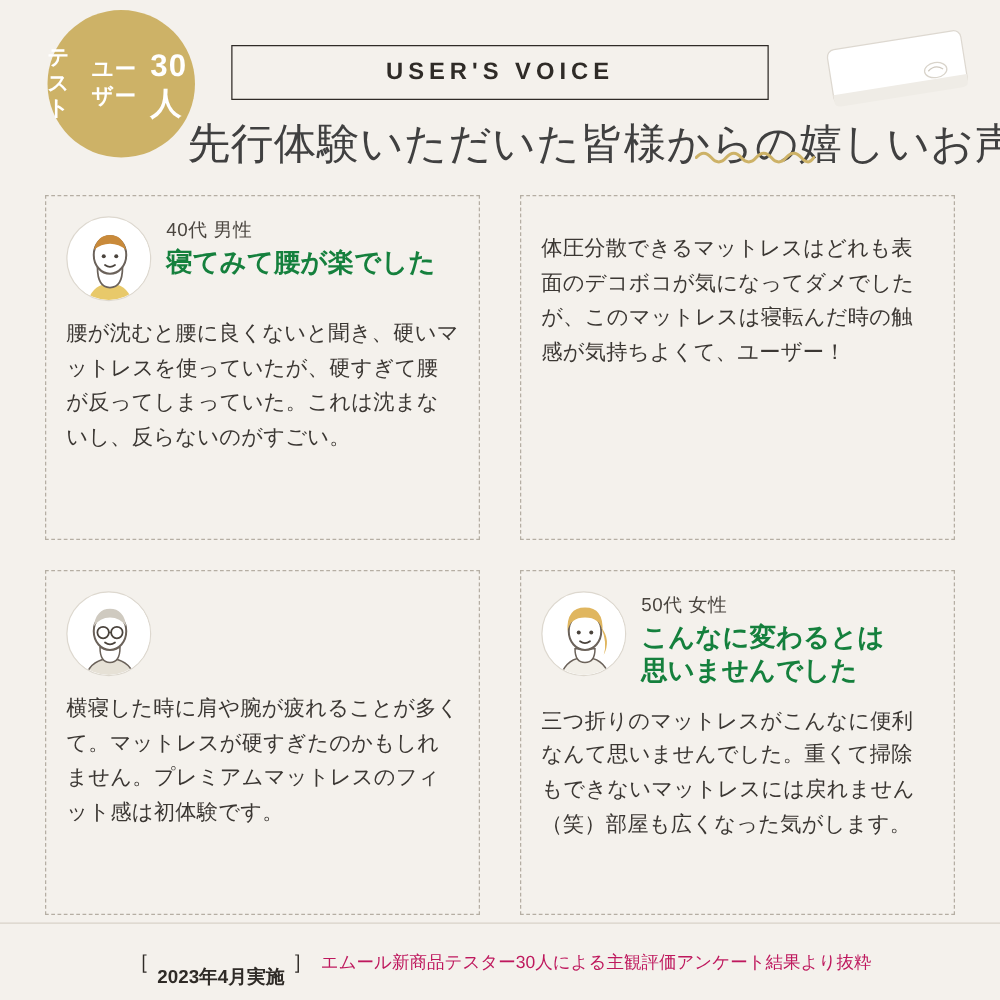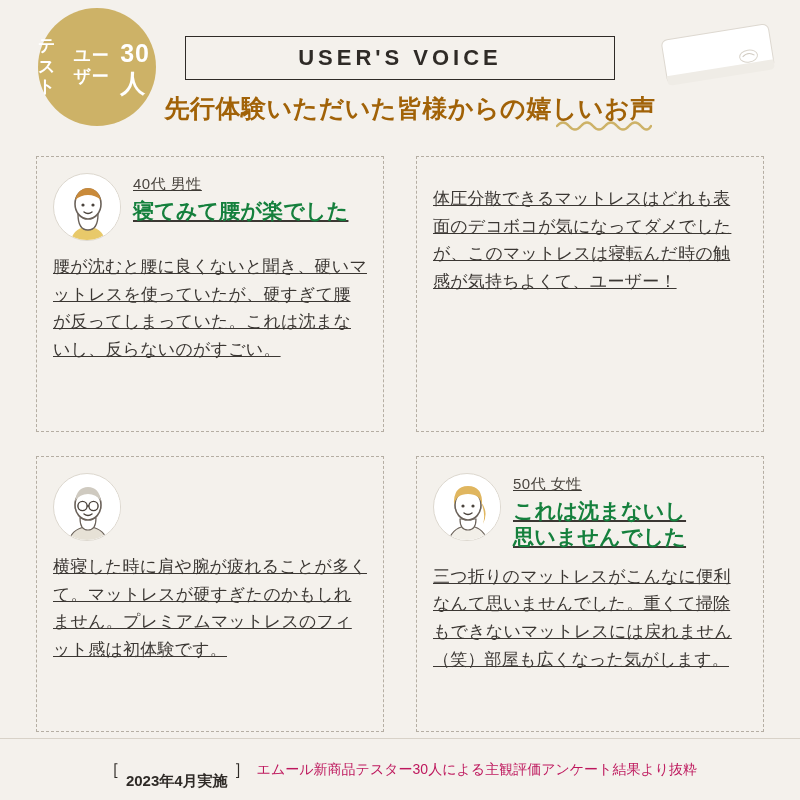--- a/index.html
+++ b/index.html
@@ -39,36 +39,36 @@
     position: absolute;
     left: 185px; top: 36px;
     width: 430px; height: 44px;
     border: 1px solid #2f2b27;
     display: flex;
     align-items: center;
     justify-content: center;
     background: transparent;
   }
   .usersvoice span {
-    font-size: 22px;
+    font-size: 19px;
     font-weight: bold;
     letter-spacing: 4px;
     color: #2f2b27;
   }
 
   .headline {
     position: absolute;
     left: 150px; top: 92px;
     width: 520px;
     text-align: center;
   }
   .headline .txt {
-    font-size: 25px;
-    font-weight: bold;
-    color: #a16207;
+    font-size: 34px;
+    font-weight: normal;
+    color: #404040;
     letter-spacing: 0.5px;
     white-space: nowrap;
   }
   .wave {
     position: absolute;
     left: 556px; top: 118px;
     width: 96px; height: 14px;
   }
 
   .mattress {
@@ -80,21 +80,20 @@
   
   .grid {
     position: absolute;
     left: 36px; top: 156px;
     width: 728px;
     display: grid;
     grid-template-columns: 348px 348px;
     grid-template-rows: 276px 276px;
     column-gap: 32px;
     row-gap: 24px;
-    text-decoration: underline;
   }
   .card {
     border: 1px dashed #b5aea3;
     background: #f4f1ec;
     padding: 16px 16px 12px 16px;
     position: relative;
   }
   .card-head {
     display: flex;
     align-items: flex-start;
@@ -244,21 +243,21 @@
           <ellipse cx="34" cy="31" rx="13" ry="15" fill="#fff" stroke="#6b625a" stroke-width="1.6"></ellipse>
           <path d="M20 31 q-1 -19 14 -19 q15 0 14 19 q-2 -11 -14 -11 q-12 0 -14 11 Z" fill="#e0b65f"></path>
           <path d="M47 28 q5 12 2 22 q6 -12 -2 -22 Z" fill="#e0b65f"></path>
           <circle cx="29" cy="32" r="1.6" fill="#4a433c"></circle>
           <circle cx="39" cy="32" r="1.6" fill="#4a433c"></circle>
           <path d="M30 39 q4 3 8 0" fill="none" stroke="#4a433c" stroke-width="1.4" stroke-linecap="round"></path>
         </svg>
       </div>
       <div class="meta">
         <div class="who">50代 女性</div>
-        <div class="title" style="white-space:pre-line;">これは沈まないし
+        <div class="title" style="white-space:pre-line;">こんなに変わるとは
 思いませんでした</div>
       </div>
     </div>
     <div class="body">三つ折りのマットレスがこんなに便利なんて思いませんでした。重くて掃除もできないマットレスには戻れません（笑）部屋も広くなった気がします。</div>
   </div>
 </div>
 
 <div class="footer">
   <span class="br">［</span>
   <span class="date">2023年4月実施</span>

